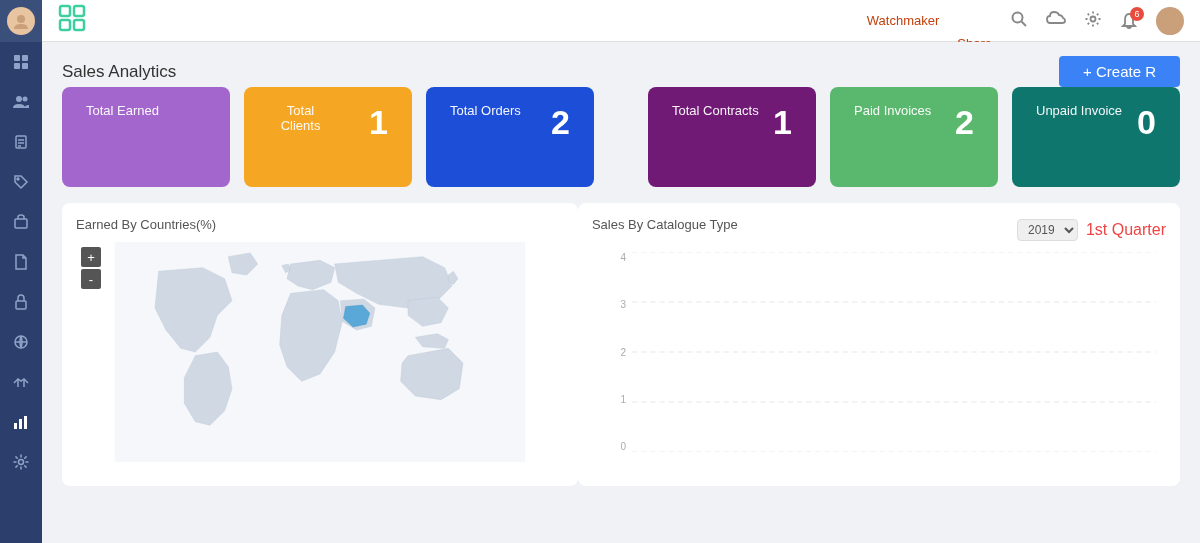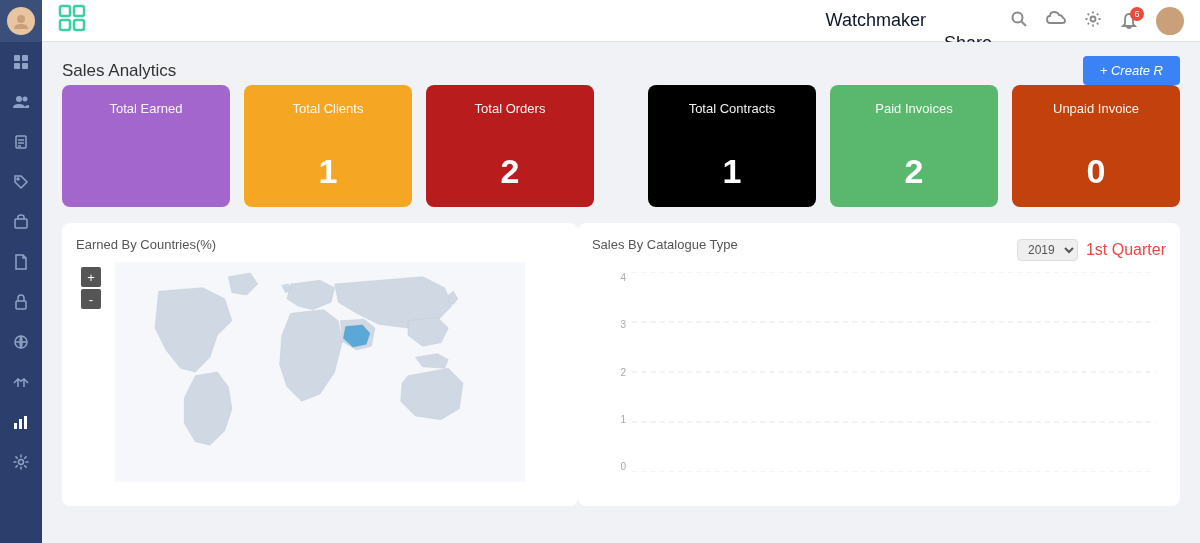--- a/index.html
+++ b/index.html
@@ -63,21 +63,21 @@
     .topbar-left {
       display: flex; align-items: center; gap: 10px;
     }
     .topbar-right {
       display: flex; align-items: center; gap: 18px;
     }
     .topbar-action {
       color: #888; font-size: 15px; cursor: pointer;
     }
     .topbar-label {
-      color: #0f172a; font-size: 18px;
+      color: #c2410c; font-size: 13px;
     }
     .notification-wrapper {
       position: relative; display: inline-flex; align-items: center;
     }
     .notification-badge {
       position: absolute; top: -5px; right: -6px;
       background: #e74c3c; color: #fff;
       border-radius: 50%; width: 14px; height: 14px;
       font-size: 9px; display: flex; align-items: center; justify-content: center;
     }
@@ -99,40 +99,40 @@
     .page-header {
       display: flex; justify-content: space-between; align-items: center;
       margin-bottom: 0;
     }
     .page-title {
       font-size: 17px; color: #333; font-weight: 500;
     }
     .create-btn {
       background: #3b82f6; color: #fff;
       border: none; border-radius: 4px;
-      padding: 7px 17px; font-size: 13px; cursor: pointer;
-      display: flex; align-items: center; gap: 5px; font-style: italic;
+      padding: 7px 24px; font-size: 15px; cursor: pointer;
+      display: flex; align-items: center; gap: 5px;
     }
 
     
     .stats-row {
       display: flex; gap: 14px; margin-bottom: 16px;
     }
     .stat-card {
       flex: 1; border-radius: 8px;
-      padding: 16px 14px; color: #fff;
-      min-height: 100px; display: flex; flex-direction: column;
+      padding: 16px 24px; color: #fff;
+      min-height: 100px; display: flex; flex-direction: row;
       justify-content: space-between;
     }
     .stat-card.purple { background: #a366cc; }
     .stat-card.orange { background: #f5a623; gap: 36px; }
-    .stat-card.teal { background: #b91c1c; }
-    .stat-card.salmon { background: #000000; margin-left: 40px; }
+    .stat-card.teal { background: #1d4ed8; }
+    .stat-card.salmon { background: #701a75; margin-left: 40px; }
     .stat-card.green { background: #5ab76e; }
-    .stat-card.blue { background: #c2410c; }
+    .stat-card.blue { background: #0f766e; }
     .stat-label { font-size: 13px; opacity: 0.95; text-align: center; }
     .stat-value { font-size: 34px; font-weight: bold; text-align: center; }
     .stat-unit { font-size: 14px; font-weight: normal; }
 
     
     .charts-row {
       display: flex;  border-radius: 27px;
     }
     .chart-card {
       background: #fff; border-radius: 8px;

